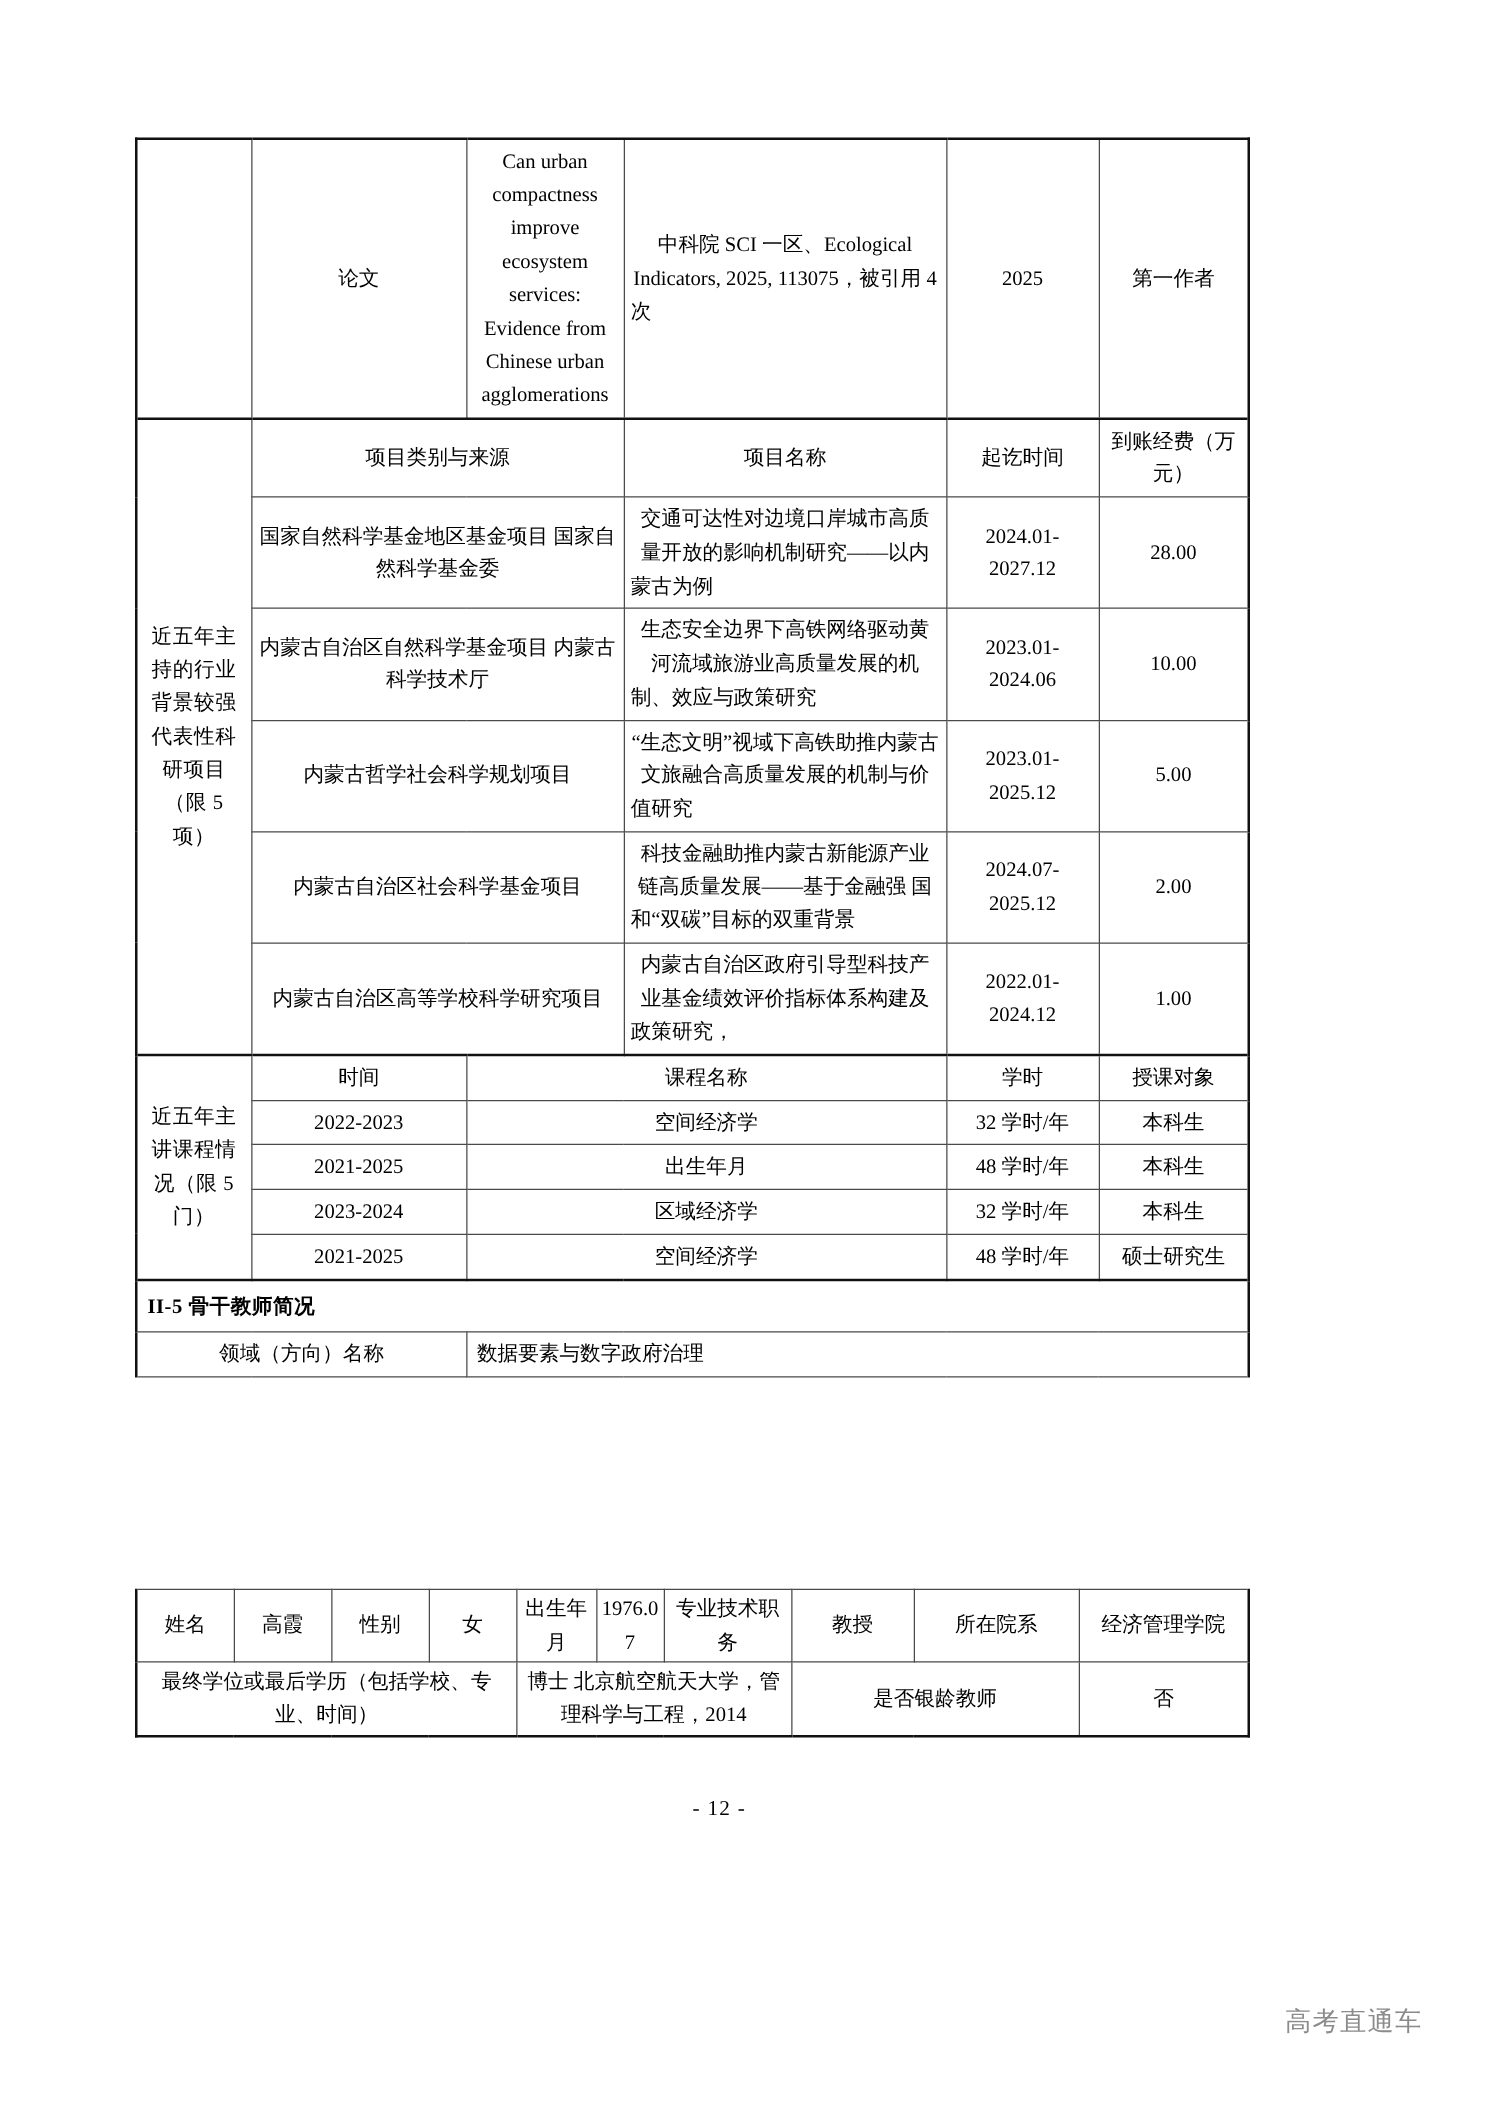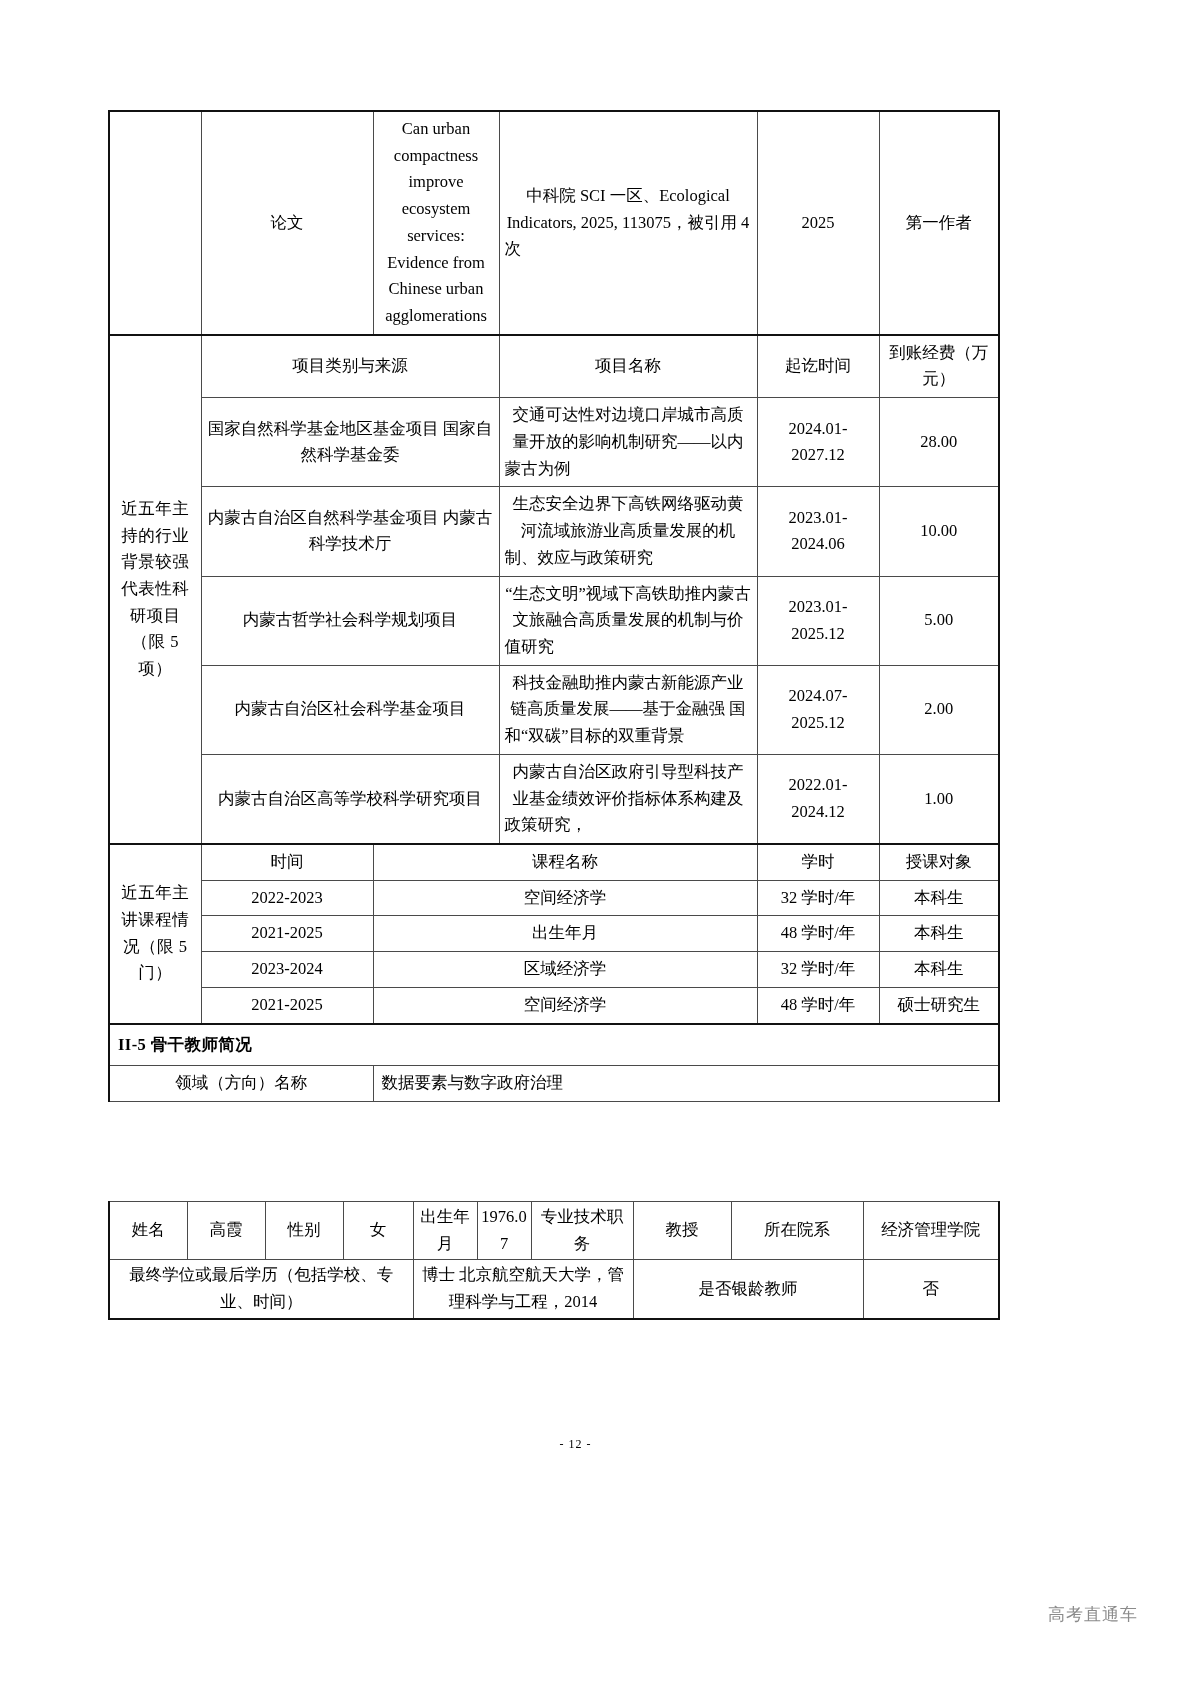--- a/index.html
+++ b/index.html
@@ -79,30 +79,30 @@
     margin-top: 16px;
   }
   .small-pad { padding: 2px 3px !important; }
 
   .pagenum {
     position: absolute;
     left: 0;
     top: 1437px;
     width: 1151px;
     text-align: center;
-    font-size: 12px;
+    font-size: 17px;
     font-family: "Liberation Serif", serif;
     letter-spacing: 1px;
   }
   .watermark {
     position: absolute;
     right: 52px;
     top: 1603px;
     font-family: "Liberation Sans", sans-serif;
-    font-size: 17px;
+    font-size: 21px;
     color: #8b8b8b;
     letter-spacing: 1px;
   }
 </style>
 </head>
 <body>
 
 <div class="page">
 
   <table class="doc-table">
@@ -205,21 +205,21 @@
         <td class="outer-left outer-right sec-top section-head" colspan="6">II-5  骨干教师简况</td>
       </tr>
 
       <tr>
         <td class="outer-left field-label" colspan="2">领域（方向）名称</td>
         <td class="outer-right field-value" colspan="4">数据要素与数字政府治理</td>
       </tr>
     </tbody>
   </table>
 
-  <table class="doc-table" style="top:1201px;">
+  <table class="doc-table" style="top:1271px;">
     <colgroup>
       <col style="width:78px">
       <col style="width:78px">
       <col style="width:78px">
       <col style="width:70px">
       <col style="width:64px">
       <col style="width:54px">
       <col style="width:102px">
       <col style="width:98px">
       <col style="width:132px">

